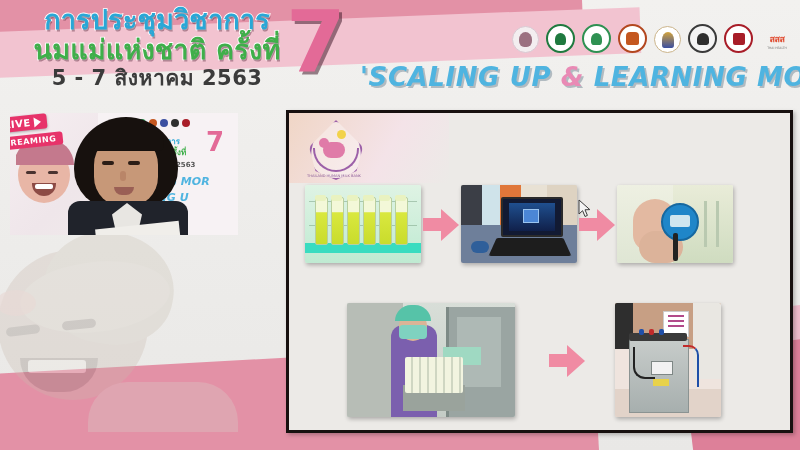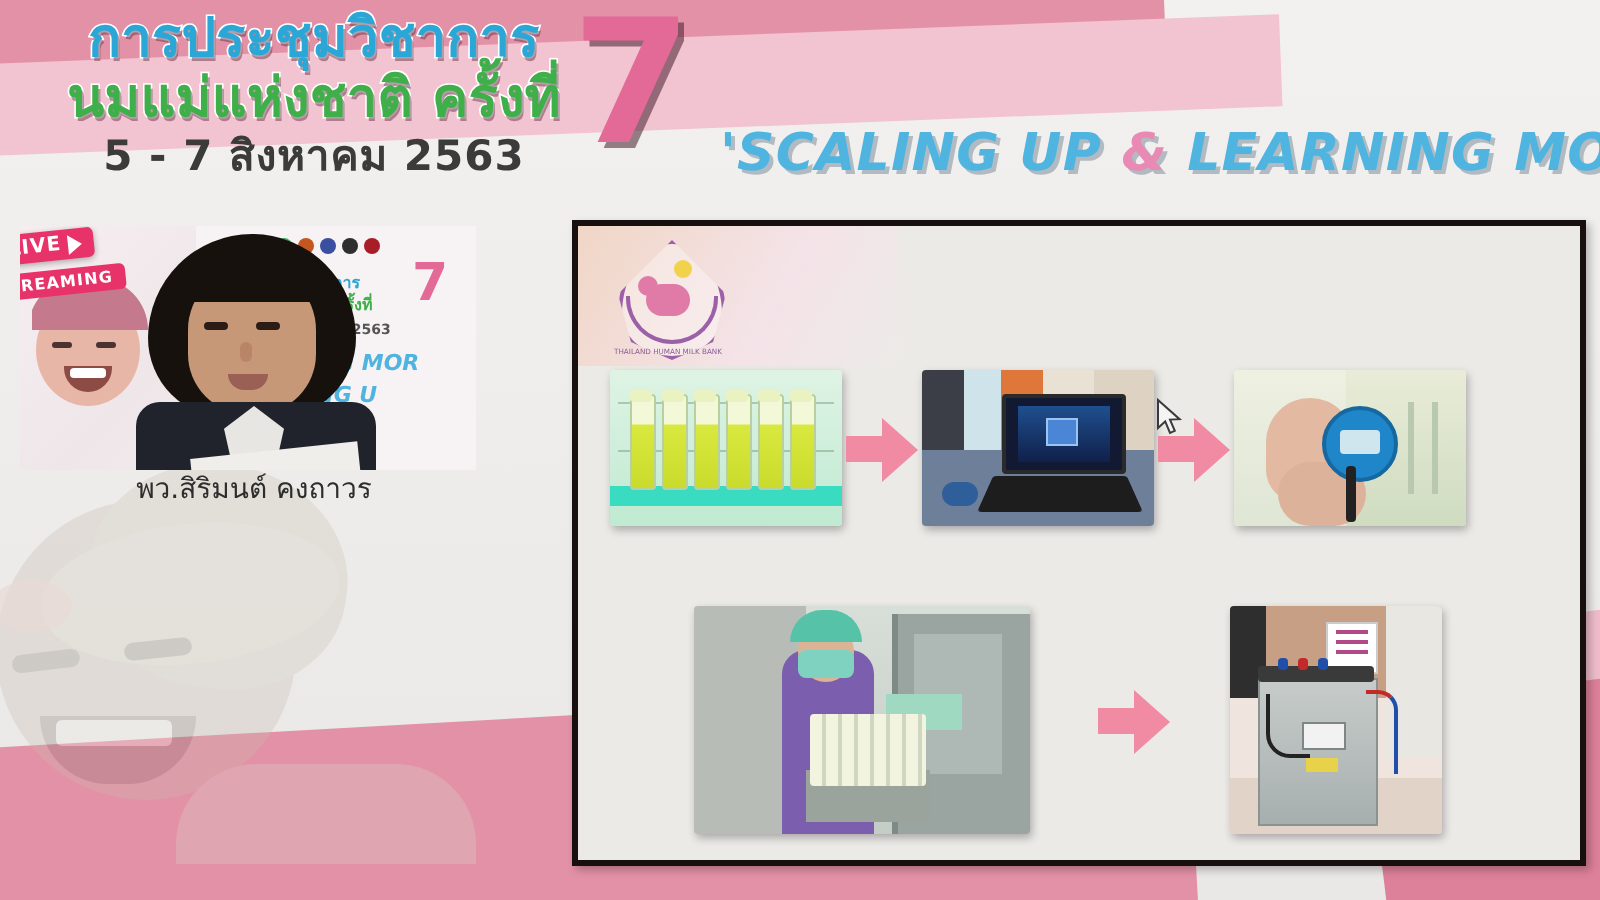--- a/index.html
+++ b/index.html
@@ -316,20 +316,47 @@
     <div class="hdr-l2">นมแม่แห่งชาติ ครั้งที่</div>
     <div class="hdr-date">5 - 7 สิงหาคม 2563</div>
   </div>
 
   <div class="big-seven">7</div>
 
   <div class="tagline">
     <span>'SCALING UP </span><span class="amp">&amp;</span><span> LEARNING MORE'</span>
   </div>
 
+  <div class="logo-strip">
+    <div class="logo lg1">
+        <div class="in"></div>
+      </div>
+    <div class="logo lg2">
+        <div class="in"></div>
+      </div>
+    <div class="logo lg3">
+        <div class="in"></div>
+      </div>
+    <div class="logo lg4">
+        <div class="in"></div>
+      </div>
+    <div class="logo lg5">
+        <div class="in"></div>
+      </div>
+    <div class="logo lg6">
+        <div class="in"></div>
+      </div>
+    <div class="logo lg7">
+        <div class="in"></div>
+      </div>
+    <div class="logo lg8">
+      <span class="sss">สสส</span>
+      <span class="sub">THAI HEALTH</span>
+    </div>
+  </div>
 
   <div class="video">
     <div class="v-poster"></div>
     <div class="v-poster-strip"></div>
 
     <div class="v-mini-logos">
       <i class="vl1"></i>
         <i class="vl2"></i>
         <i class="vl3"></i>
         <i class="vl4"></i>
@@ -365,21 +392,20 @@
       <div class="sp-paper"></div>
     </div>
 
     <div class="live-badge">
       <span class="lt">LIVE</span>
       <span class="play"></span>
     </div>
     <div class="live-badge2">STREAMING</div>
   </div>
 
-  <div class="speaker-name">พว.สิริมนต์ คงถาวร</div>
 
   <div class="slide">
     <div class="slide-inner">
       <div class="slide-wash"></div>
 
       <div class="milk-logo">
         <div class="ml-drop"></div>
         <div class="ml-dot"></div>
         <div class="ml-baby"></div>
         <div class="ml-head"></div>

